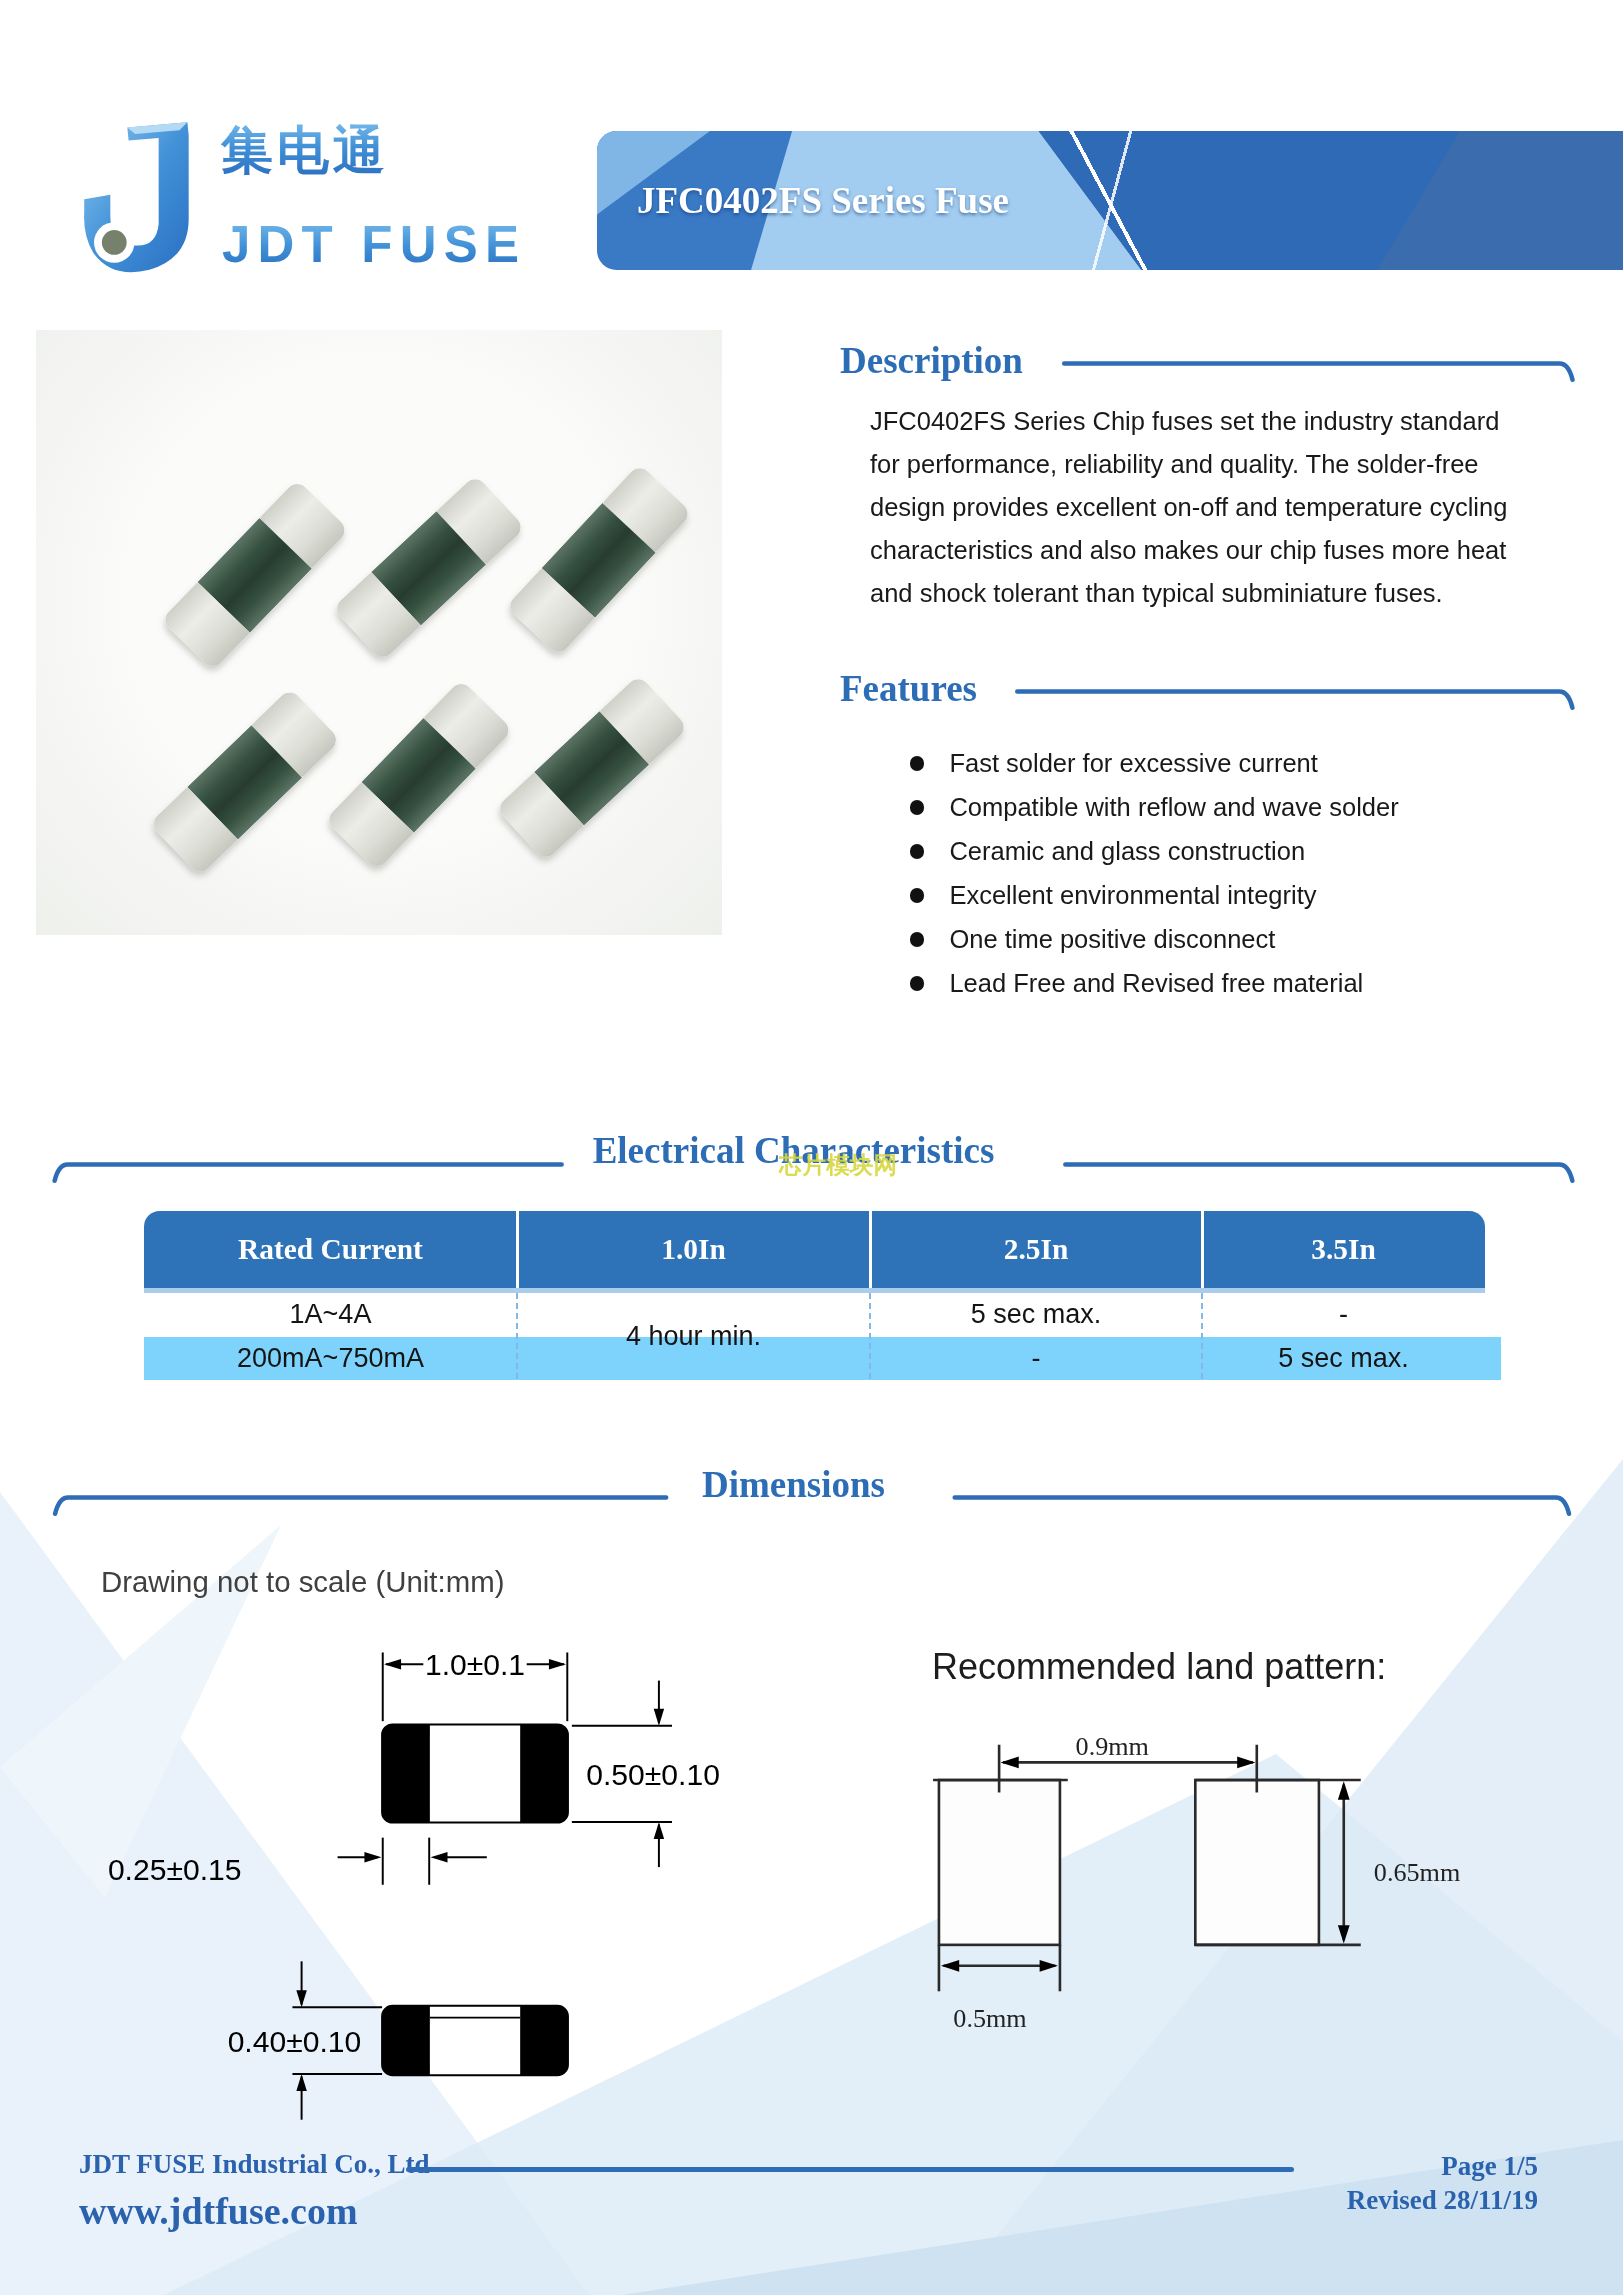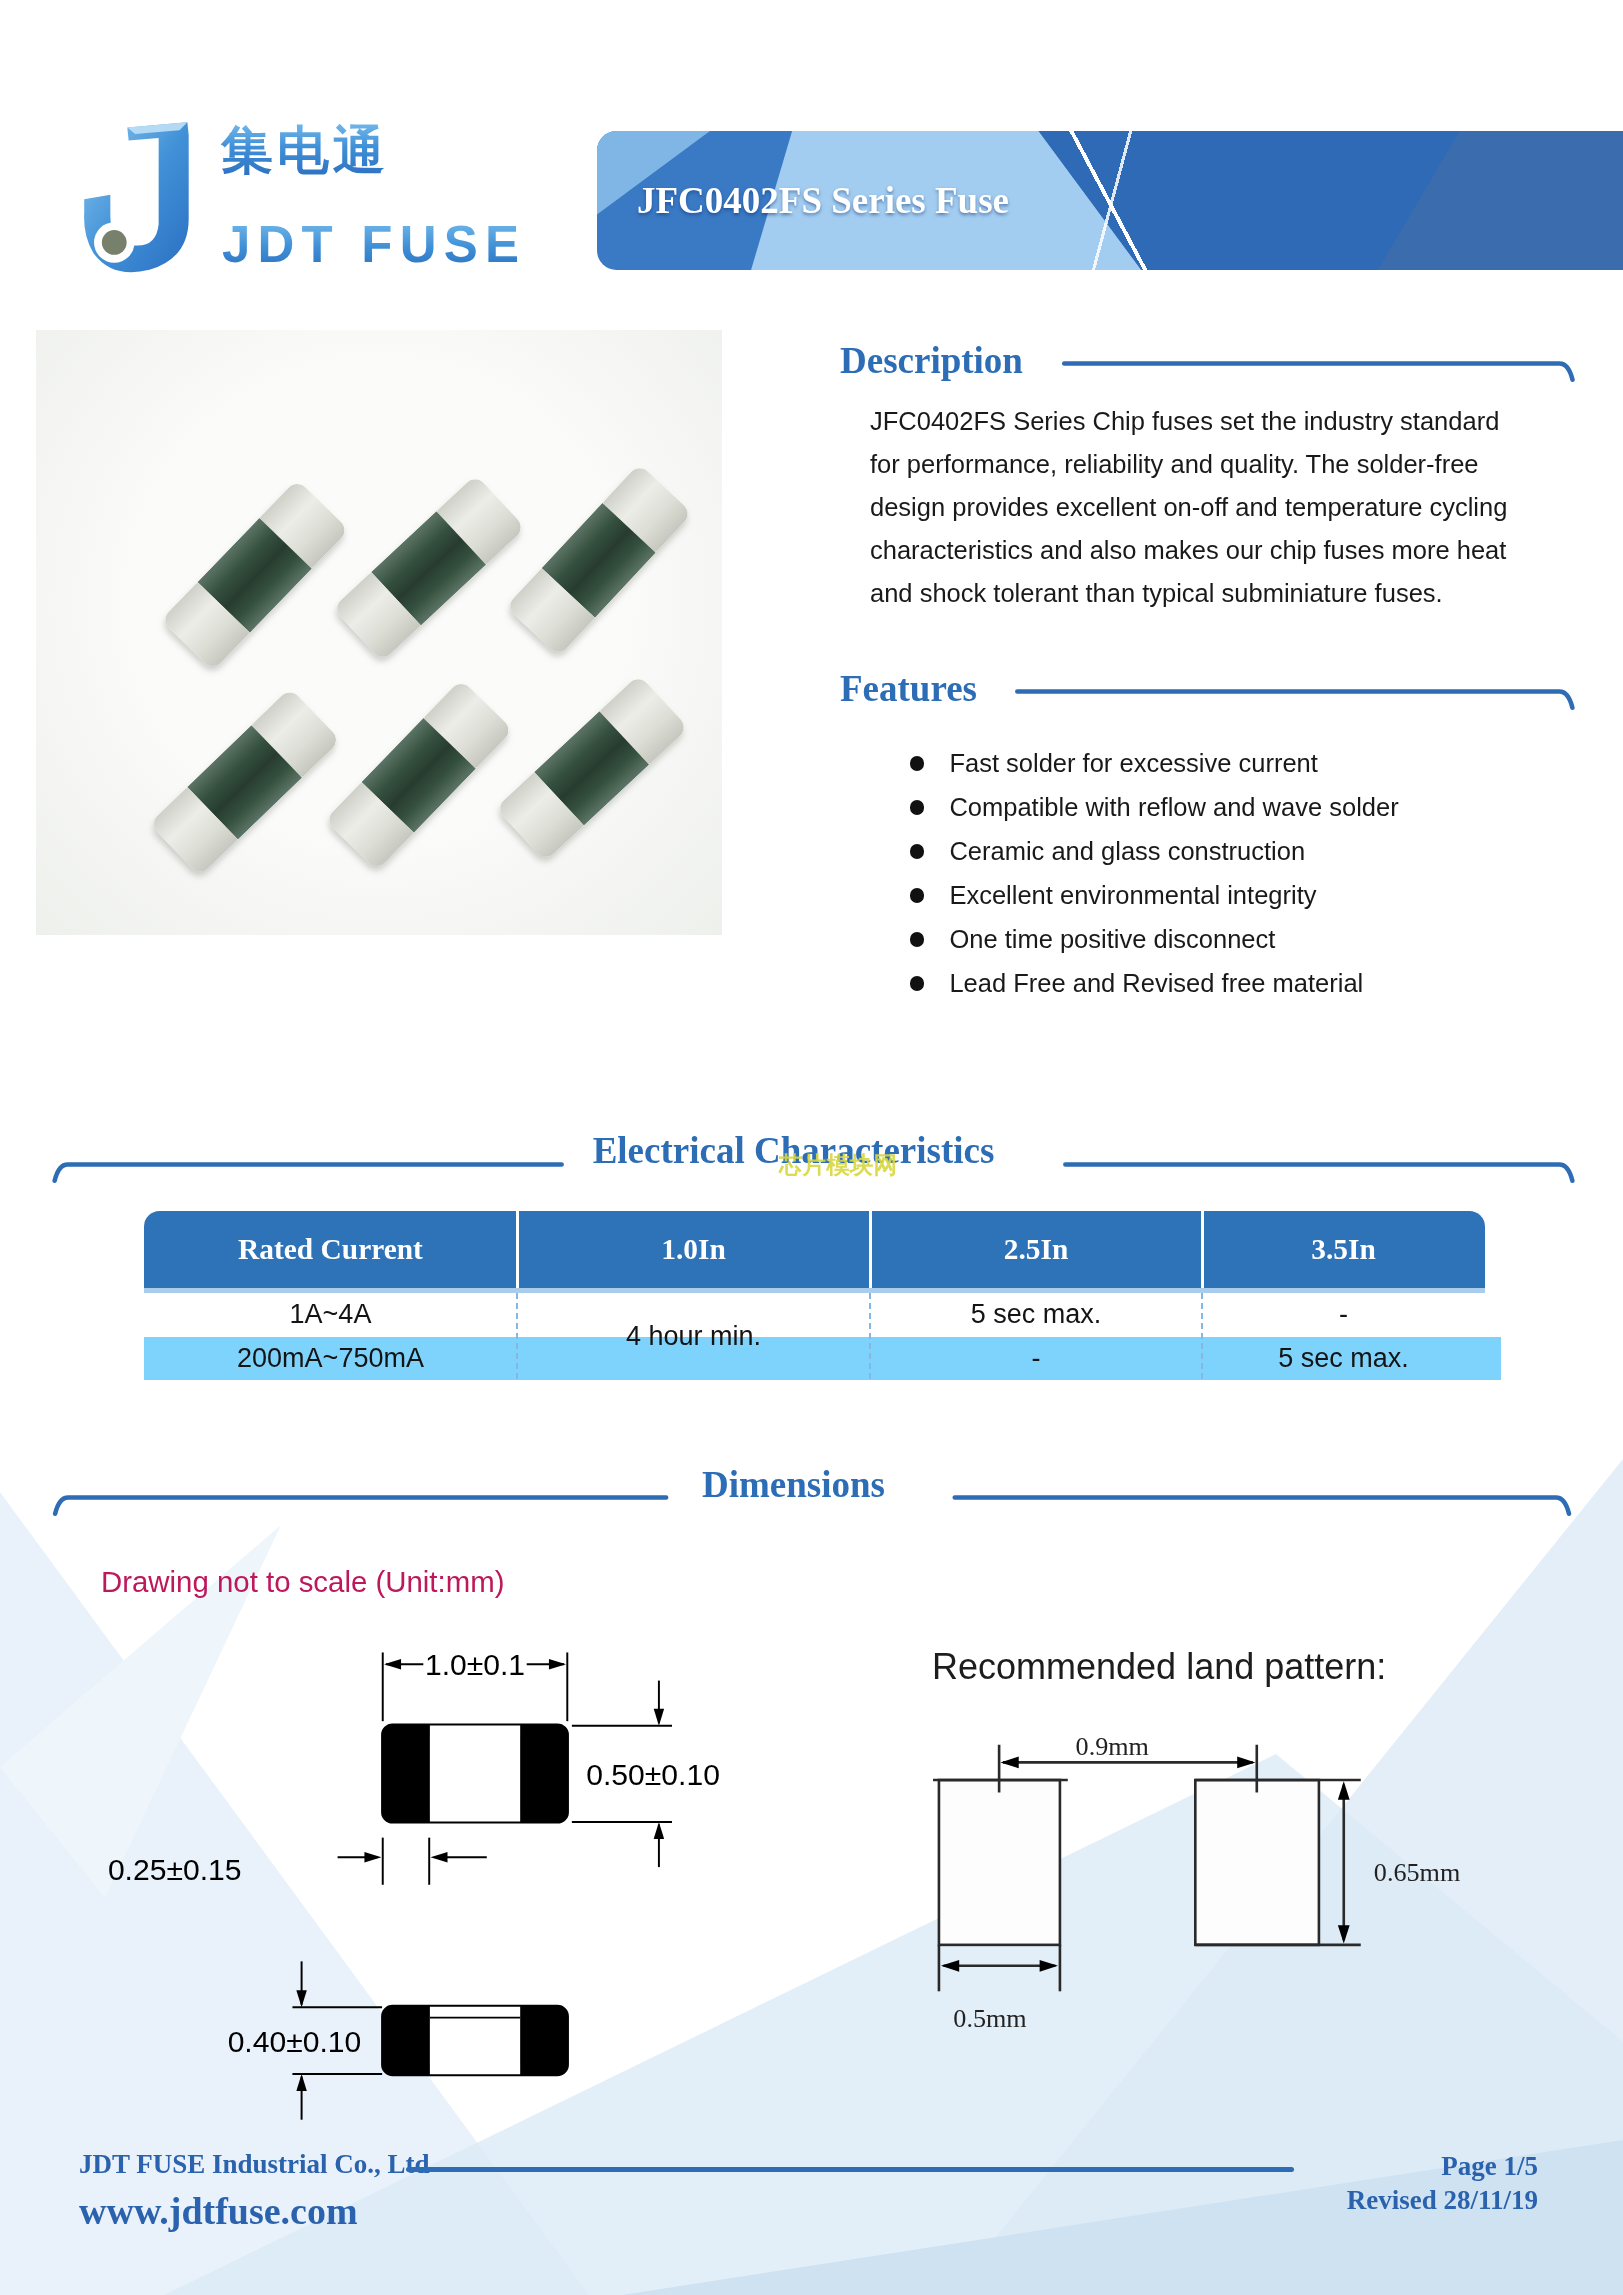--- a/index.html
+++ b/index.html
@@ -220,21 +220,21 @@
   </div>
 
   <div class="abs h-serif center-head" style="top:1463px;">Dimensions</div>
   <svg class="abs" style="left:49px;top:1493px;" width="622" height="26" viewBox="0 0 950 40">
     <path d="M946 7 H26 Q12 7 6 32" stroke="#2e6cb5" stroke-width="7" fill="none" stroke-linecap="round"></path>
   </svg>
   <svg class="abs" style="left:950px;top:1493px;" width="625" height="26" viewBox="0 0 955 40">
     <path d="M4 7 H929 Q943 7 949 32" stroke="#2e6cb5" stroke-width="7" fill="none" stroke-linecap="round"></path>
   </svg>
 
-  <div class="abs" style="left:101px;top:1565px;font-size:29.4px;color:#be185d;">Drawing not to scale (Unit:mm)</div>
+  <div class="abs" style="left:101px;top:1565px;font-size:29.4px;color:#404040;">Drawing not to scale (Unit:mm)</div>
   <div class="abs" style="left:932px;top:1646px;font-size:36px;color:#1d1d1d;">Recommended land pattern:</div>
 
   <svg class="abs" style="left:98px;top:1623px;" width="720" height="517" viewBox="0 0 1100 790">
 
     <rect x="434" y="155" width="284" height="150" rx="16" fill="#ffffff" stroke="#000" stroke-width="3"></rect>
     <path d="M507 155 H450 A16 16 0 0 0 434 171 V289 A16 16 0 0 0 450 305 H507 Z" fill="#000"></path>
     <path d="M645 155 H702 A16 16 0 0 1 718 171 V289 A16 16 0 0 1 702 305 H645 Z" fill="#000"></path>
 
     <line x1="435" y1="45" x2="435" y2="150" stroke="#000" stroke-width="3"></line>
     <line x1="717" y1="45" x2="717" y2="150" stroke="#000" stroke-width="3"></line>

